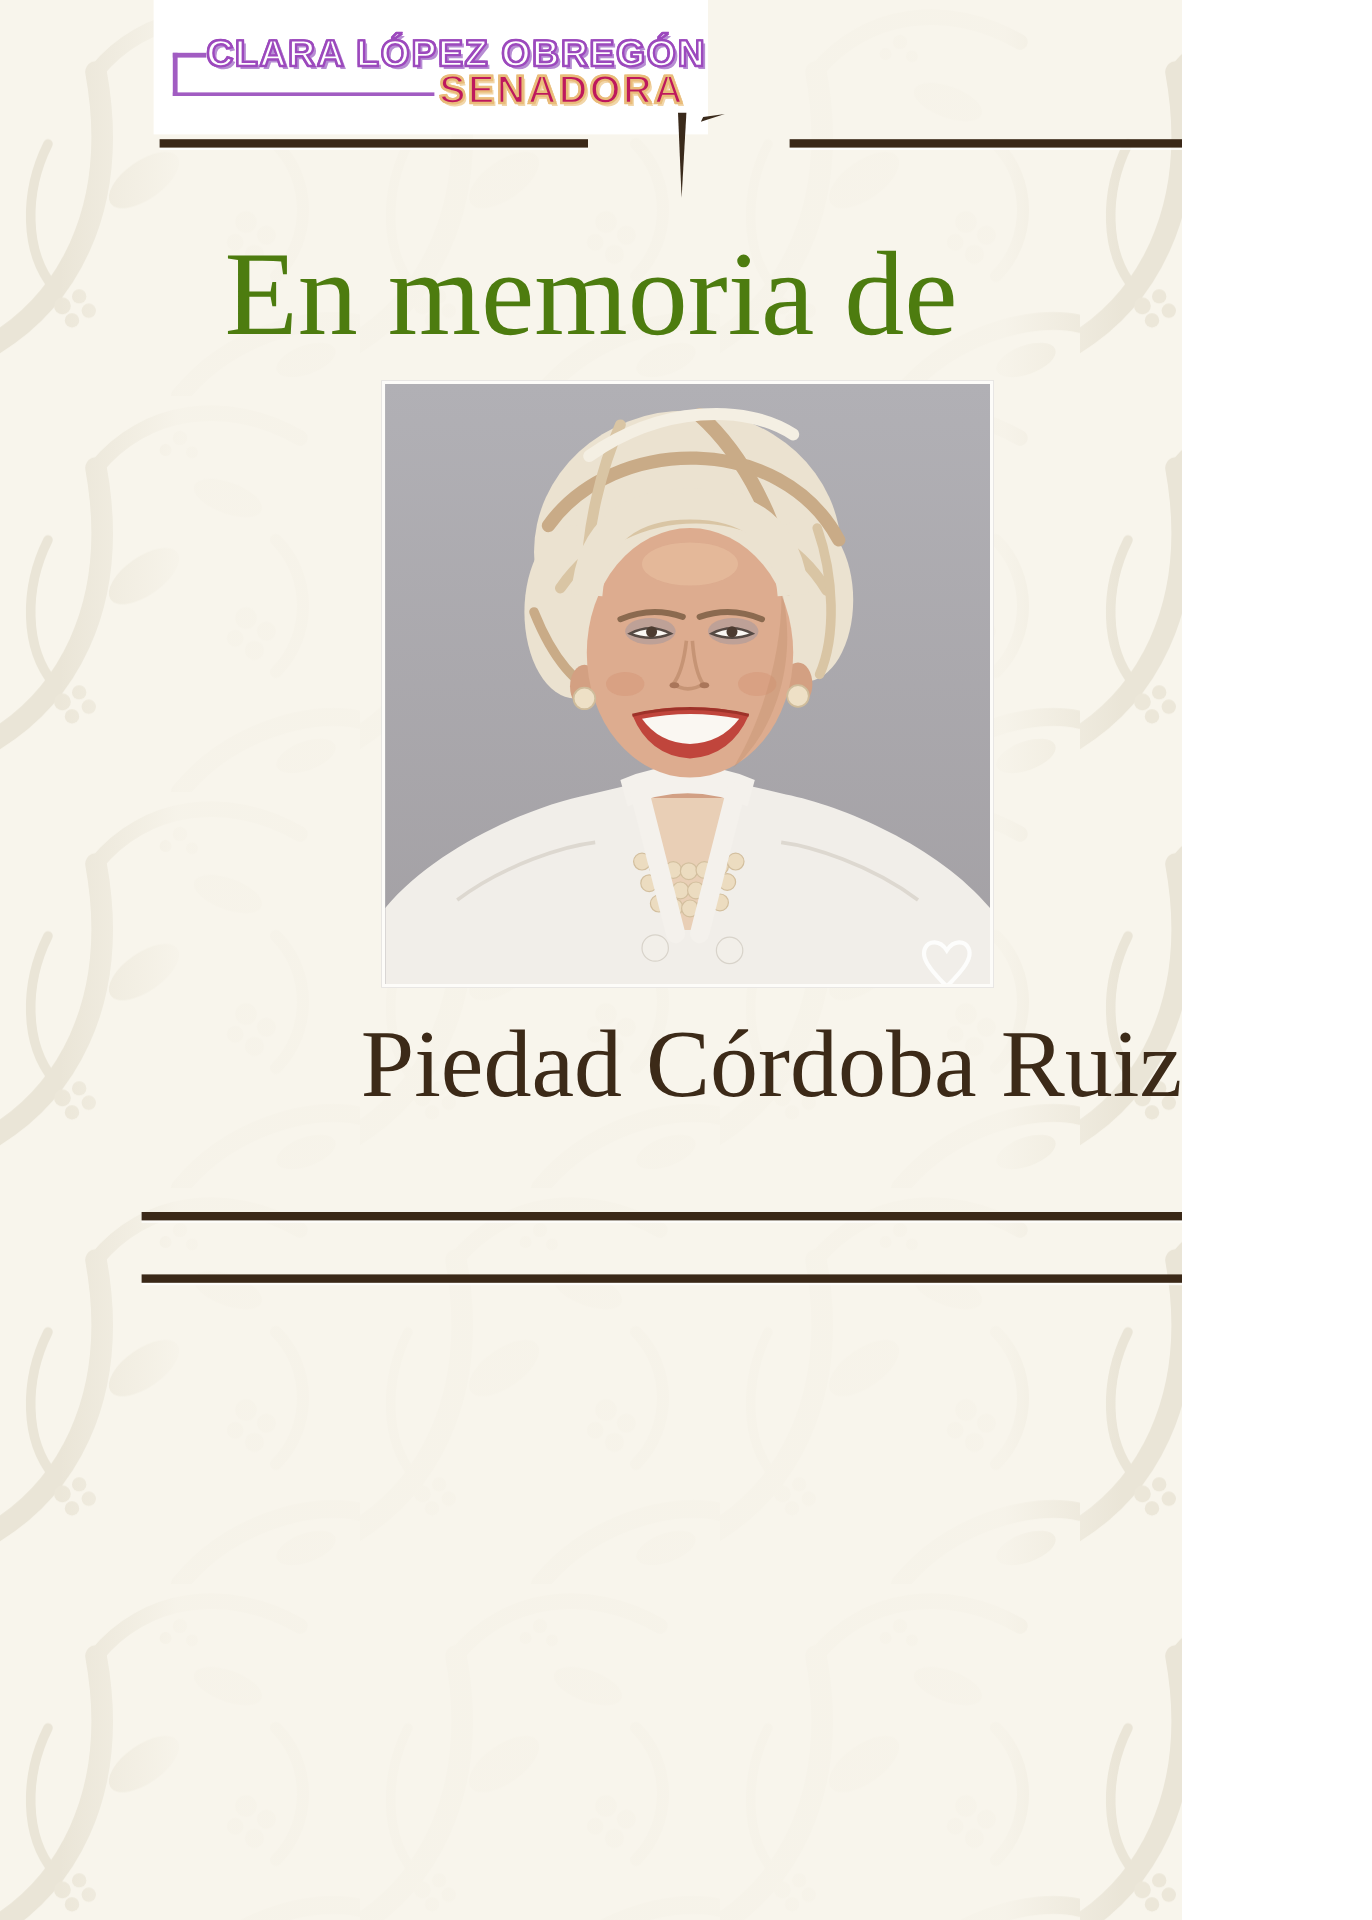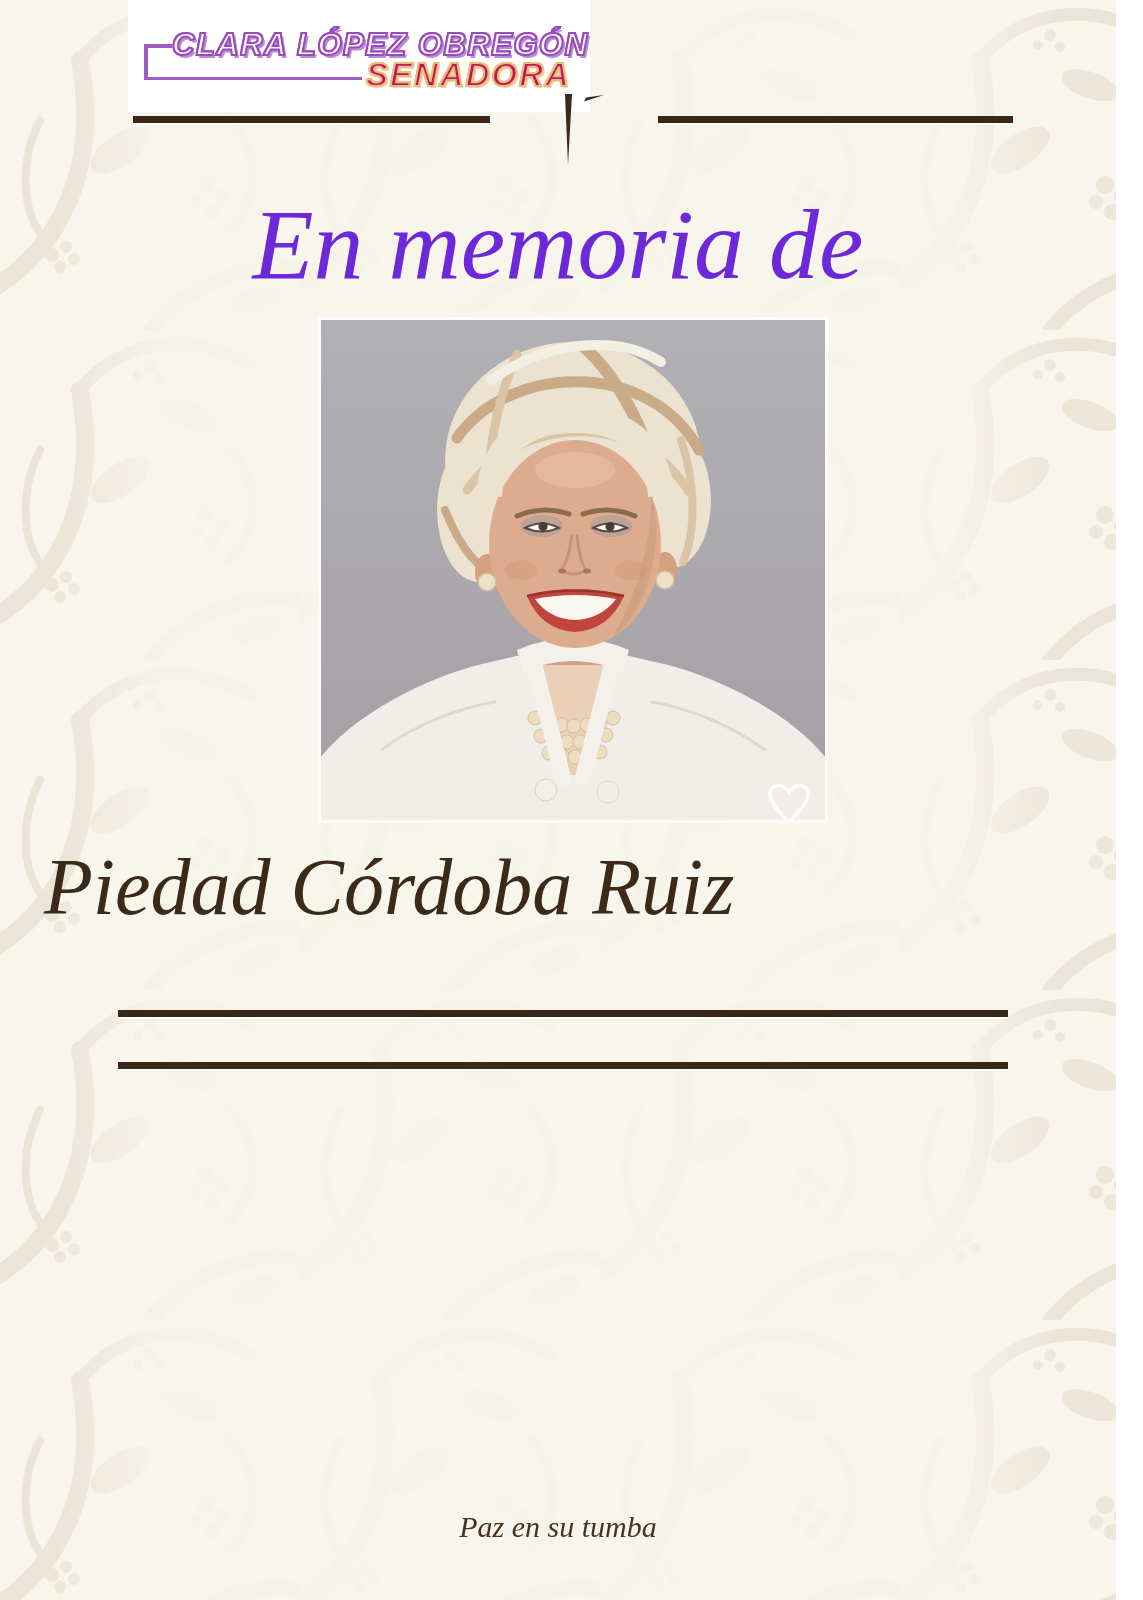--- a/index.html
+++ b/index.html
@@ -1,18 +1,18 @@
 <!DOCTYPE html>
 <html><head>
 <meta charset="utf-8">
 <style>
   html,body{margin:0;padding:0;}
   .page{
-    position:relative;width:1116px;height:1600px;overflow:hidden;
-    background:#f8f5ec;font-family:"Liberation Serif",serif;color:#46331f;font-style:italic;
+    position:relative;width:985px;height:1600px;overflow:hidden;
+    background:#f8f5ec;font-family:"Liberation Serif",serif;color:#46331f;
   }
   .bg-pattern{position:absolute;left:0;top:0;z-index:0;}
   .bg-fade{
     position:absolute;inset:0;z-index:1;
     background:linear-gradient(90deg,
       rgba(248,245,236,0) 0%,rgba(248,245,236,0) 5%,
       rgba(248,245,236,.88) 15%,rgba(248,245,236,.88) 85%,
       rgba(248,245,236,0) 95%,rgba(248,245,236,0) 100%);
   }
   .layer{position:absolute;z-index:2;}
@@ -42,25 +42,25 @@
   .rule{background:#3a2817;height:7px;box-shadow:0 2px 0 rgba(255,255,255,.75);}
   .top-rule-left{left:133px;top:116px;width:357px;}
   .top-rule-right{left:658px;top:116px;width:355px;}
   .mid-rule-1{left:118px;top:1010px;width:890px;}
   .mid-rule-2{left:118px;top:1062px;width:890px;}
 
   .quill{left:555px;top:88px;}
 
   .title{
     left:0;top:192px;width:100%;margin:0;text-align:center;
-    font-size:100px;font-weight:400;line-height:1.05;color:#6d28d9;
+    font-size:100px;font-weight:400;line-height:1.05;color:#4d7c0f;
   }
   .deceased{
-    left:0;top:845px;width:100%;margin:0;text-align:left;
-    font-size:80px;font-weight:400;line-height:1.05;color:#3c2a18;padding-left:44px;
+    left:0;top:845px;width:100%;margin:0;text-align:right;
+    font-size:80px;font-weight:400;line-height:1.05;color:#3c2a18;
   }
 
   .photo{
     left:318px;top:317px;width:510px;height:506px;background:#a9a8ad;
     border:3px solid #fdfcf9;box-sizing:border-box;overflow:hidden;
   }
   .photo svg{display:block;width:100%;height:100%;}
 
   .para{
     left:0;width:100%;margin:0;text-align:center;white-space:pre-line;
@@ -223,15 +223,14 @@
       <path transform="translate(444,462)" d="M24,40 C10,26 2,16 6,8 C9,2 18,1 24,10 C30,1 39,2 42,8 C46,16 38,26 24,40 Z" fill="none" stroke="#fdfdfc" stroke-width="3.5"></path>
     </svg>
   </div>
 
   <h2 class="layer deceased">Piedad Córdoba Ruiz</h2>
 
   <div class="layer rule mid-rule-1"></div>
   <div class="layer rule mid-rule-2"></div>
 
 
-  <p class="layer closing">Paz en su tumba</p>
 
 </div>
 
 </body></html>

